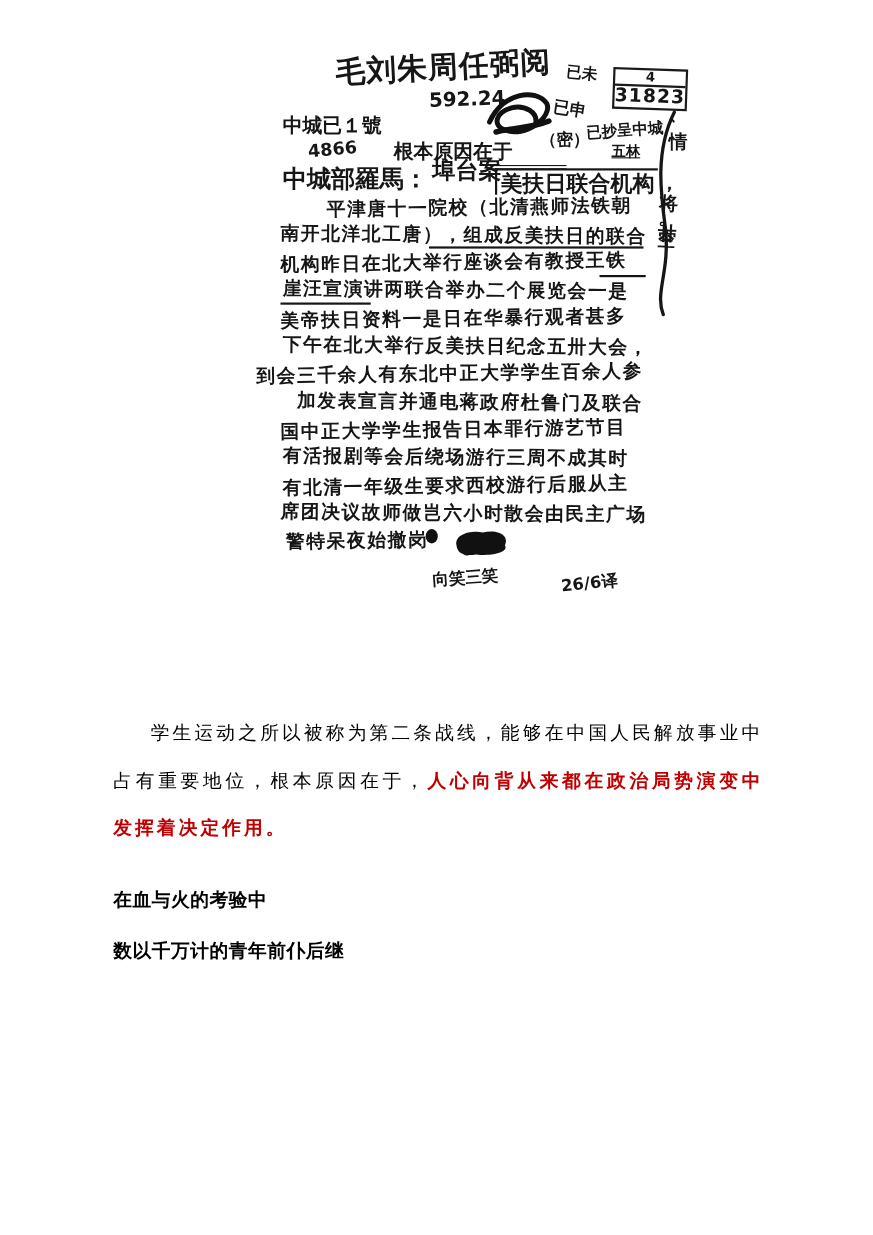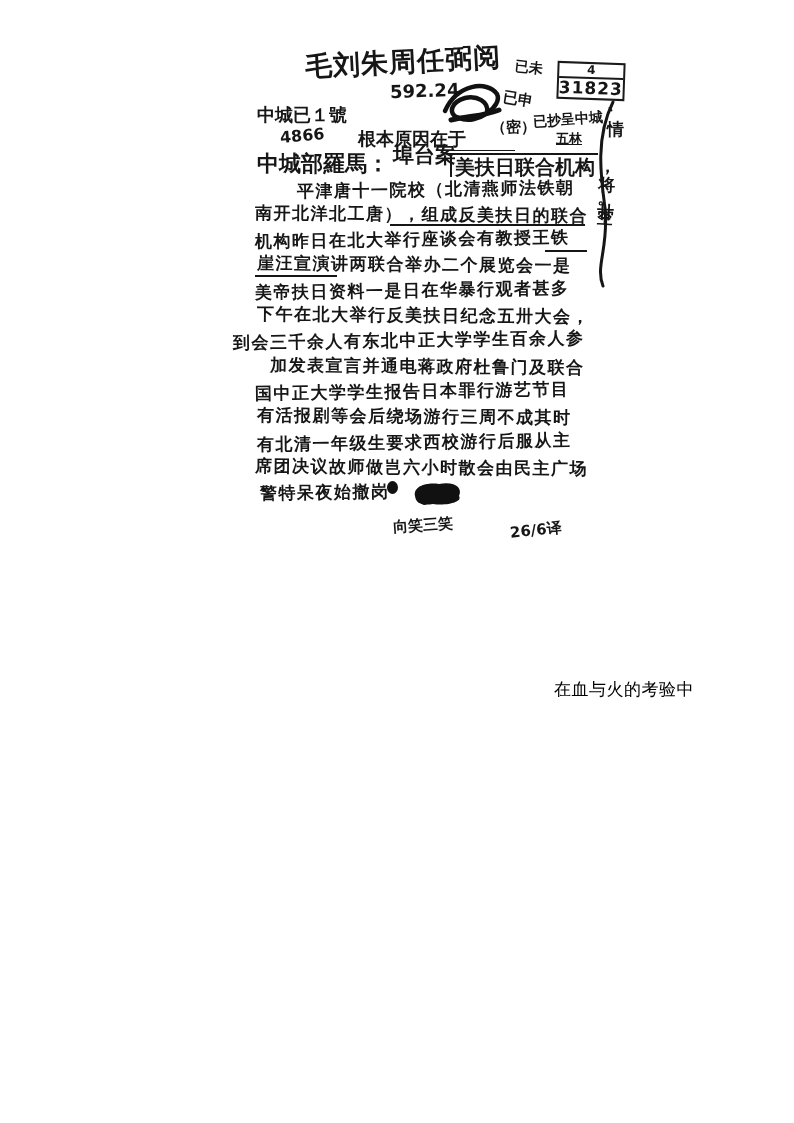--- a/index.html
+++ b/index.html
@@ -29,21 +29,21 @@
   .dline{position:absolute;border-bottom:4px double #161616;height:0;}
   .vert{writing-mode:vertical-rl;}
   .blotdot{position:absolute;background:#111;border-radius:50%;}
   
   .article{
     position:absolute;left:103px;top:645px;width:591px;
     font-size:17px;line-height:43px;text-align:justify;
   }
   .article p{margin:0;text-indent:34px;letter-spacing:2.8px;}
   .red{font-weight:bold;}
-  .verse{margin-top:22px;text-align:right;line-height:46px;letter-spacing:0.5px;}
+  .verse{margin-top:22px;text-align:left;line-height:46px;letter-spacing:0.5px;font-weight:bold;}
 </style>
 </head>
 <body>
 
 <div class="manuscript">
 
   <div class="hw scrawl" style="left:90px;top:8px;">毛刘朱周任弼阅</div>
   <div class="hw" style="left:300px;top:20px;font-size:14px;transform:rotate(6deg);">已未</div>
   <div class="hw" style="left:288px;top:52px;font-size:15px;transform:rotate(9deg);">已申</div>
   <div class="hw" style="left:175px;top:42px;font-size:18px;transform:rotate(-2deg);">592.24</div>
@@ -100,17 +100,19 @@
     <path d="M8,18 C6,8 20,4 32,6 C48,3 56,10 52,18 C56,24 40,28 26,26 C14,28 9,25 8,18 Z" fill="#111"></path>
   </svg>
   <div class="blotdot" style="left:172px;top:441px;width:11px;height:13px;"></div>
   <div class="blotdot" style="left:205px;top:455px;width:9px;height:10px;"></div>
 
   <div class="hw" style="left:178px;top:478px;font-size:15px;transform:rotate(-4deg);">向笑三笑</div>
   <div class="hw" style="left:295px;top:483px;font-size:15px;transform:rotate(-6deg);">26/6译</div>
 </div>
 
 <div class="article">
+  <p><span>学生运动之所以被称为第二条战线，能够在中国人民解放事业中占有重要地位，根本原因在于，</span><span class="red" style="color: rgb(192, 0, 0);">人心向背从来都在政治局势演变中发挥着决定作用。</span></p>
 
   <div class="verse">
     <div>在血与火的考验中</div>
+    <div>数以千万计的青年前仆后继</div>
   </div>
 </div>
 
 </body></html>

